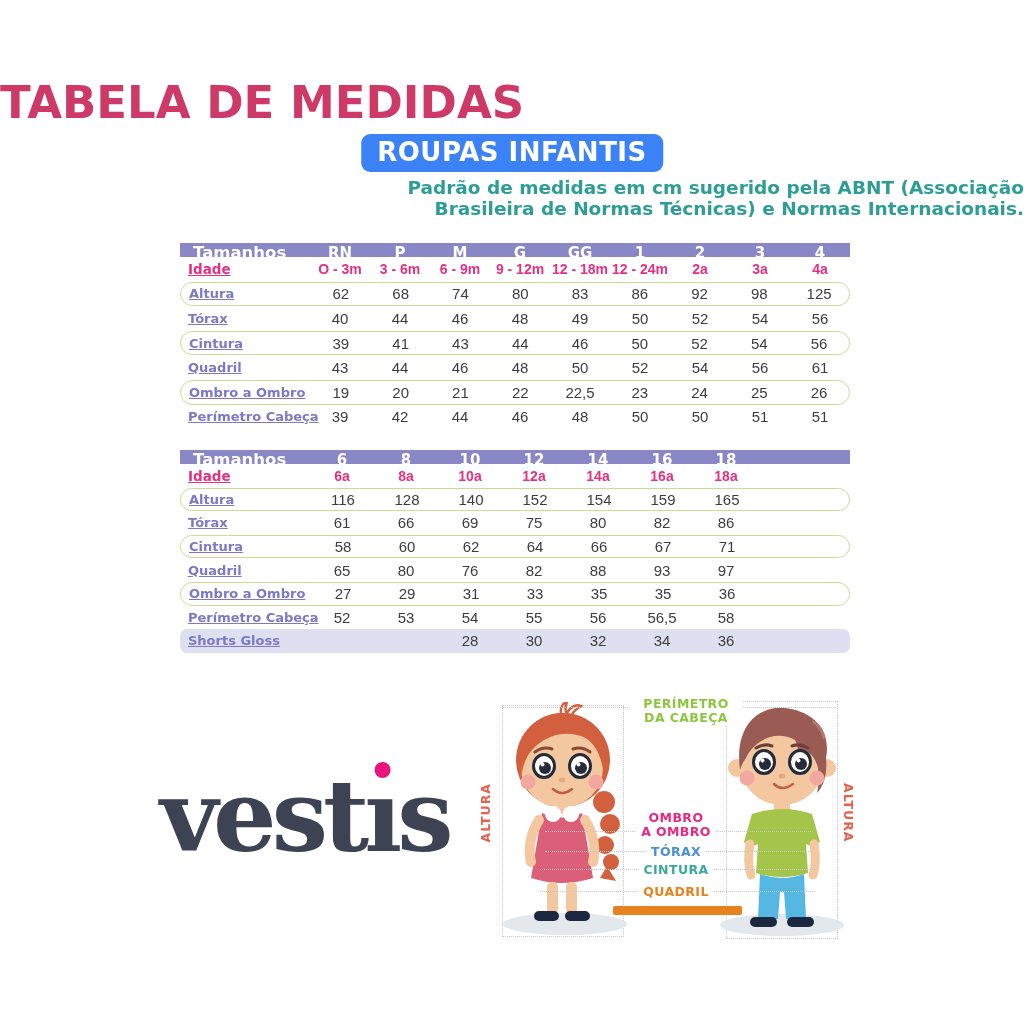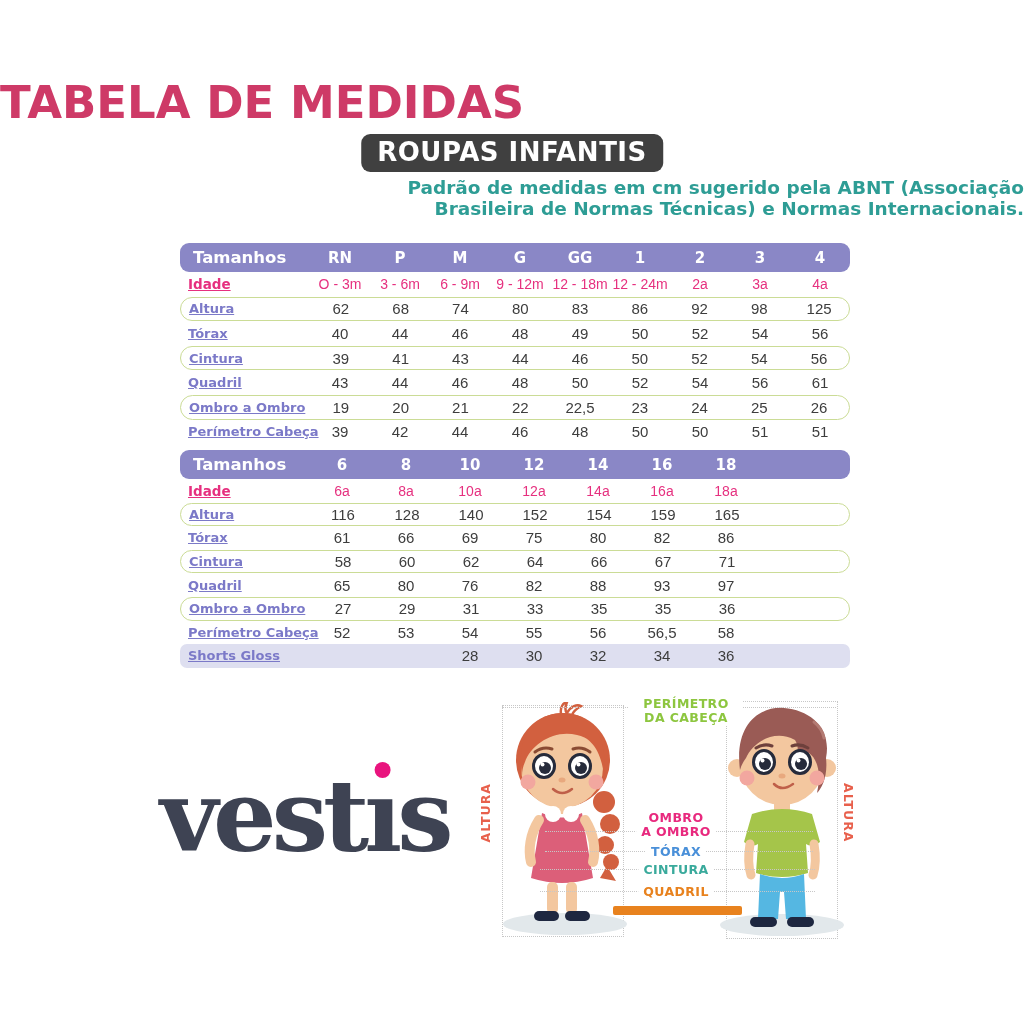--- a/index.html
+++ b/index.html
@@ -1,40 +1,40 @@
 <!DOCTYPE html>
 <html><head>
 <meta charset="utf-8">
 <style>
   html,body{margin:0;padding:0;background:#fff;}
   #page{position:relative;width:1024px;height:1024px;background:#ffffff;overflow:hidden;
         font-family:"DejaVu Sans","Liberation Sans",sans-serif;}
   .main-title{margin:0;position:absolute;top:76px;left:0;width:1024px;
               font-size:45px;font-weight:bold;letter-spacing:0px;color:#CE3A67;}
   .badge{position:absolute;top:134px;left:50%;transform:translateX(-50%);
-         background:#404040;color:#fff;font-size:26px;font-weight:bold;
+         background:#3b82f6;color:#fff;font-size:26px;font-weight:bold;
          padding:3px 16px 5px 16px;border-radius:9px;letter-spacing:.5px;}
   .subtitle{position:absolute;top:177px;left:0;width:1024px;color:#2E9D95;
             font-size:18.5px;font-weight:bold;line-height:21px;text-align:right;}
 
   
   .size-table{position:absolute;left:180px;width:670px;}
   #table1{top:243px;}
   #table2{top:450px;}
-  .t-header{display:grid;align-items:center;height:29px;background:#8A87C6;
-            border-radius:9px;color:#fff;}
+  .t-header{display:grid;align-items:center;height:14px;background:#8A87C6;
+            border-radius:0;color:#fff;}
   .t-hlabel{font-size:16.5px;font-weight:bold;padding-left:13px;}
   .t-hcell{font-size:15px;font-weight:bold;text-align:center;}
   .t-row{display:grid;align-items:center;height:24.6px;box-sizing:border-box;}
   #table2 .t-row{height:23.6px;}
   .t-label{font-size:13px;font-weight:bold;color:#7B79C8;padding-left:8px;white-space:nowrap;text-decoration:underline;}
   .t-cell{font-size:15px;color:#3D3D3D;text-align:center;
           font-family:"Liberation Sans",sans-serif;}
   .t-row.age .t-label{color:#E6307F;font-size:13.5px;}
-  .t-row.age .t-cell{color:#E6307F;font-weight:normal;font-size:14px;}
+  .t-row.age .t-cell{color:#E6307F;font-weight:bold;font-size:14px;}
   .t-row.outlined{border:1.6px solid #CBDC96;border-radius:13px;background:#fff;}
   .t-row.highlight{background:#DEDFF0;border-radius:7px;}
 
   
   .logo{position:absolute;left:160px;top:766px;font-family:"DejaVu Serif","Liberation Serif",serif;
         font-weight:bold;font-size:100px;color:#3E4353;letter-spacing:-5px;line-height:100px;}
   .logo-i{position:relative;}
   .logo-dot{position:absolute;top:5px;left:50%;transform:translateX(-40%);
             width:16px;height:16px;border-radius:50%;background:#E9147E;}
 

